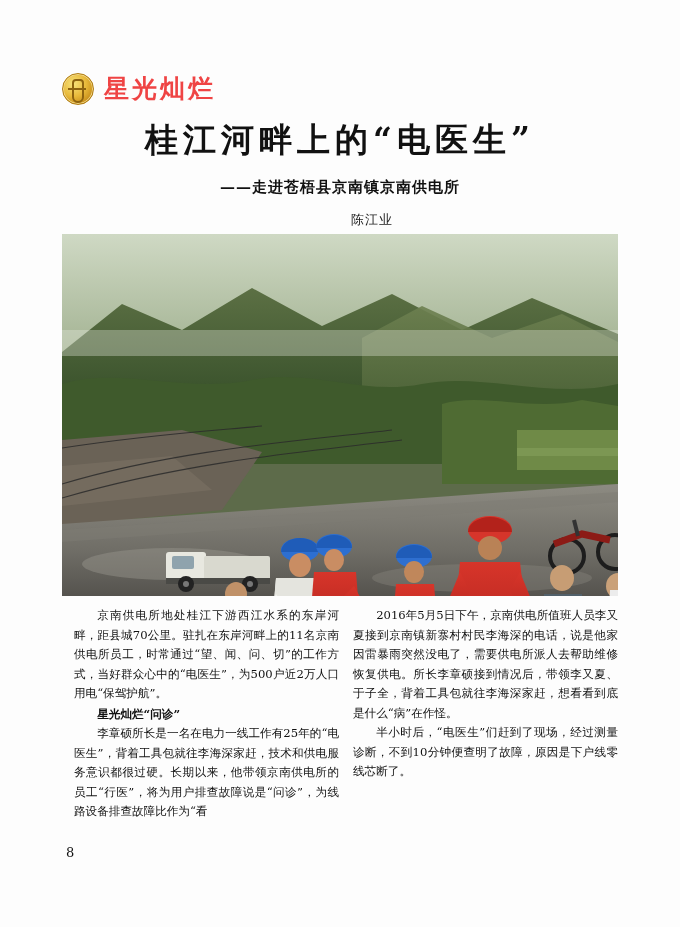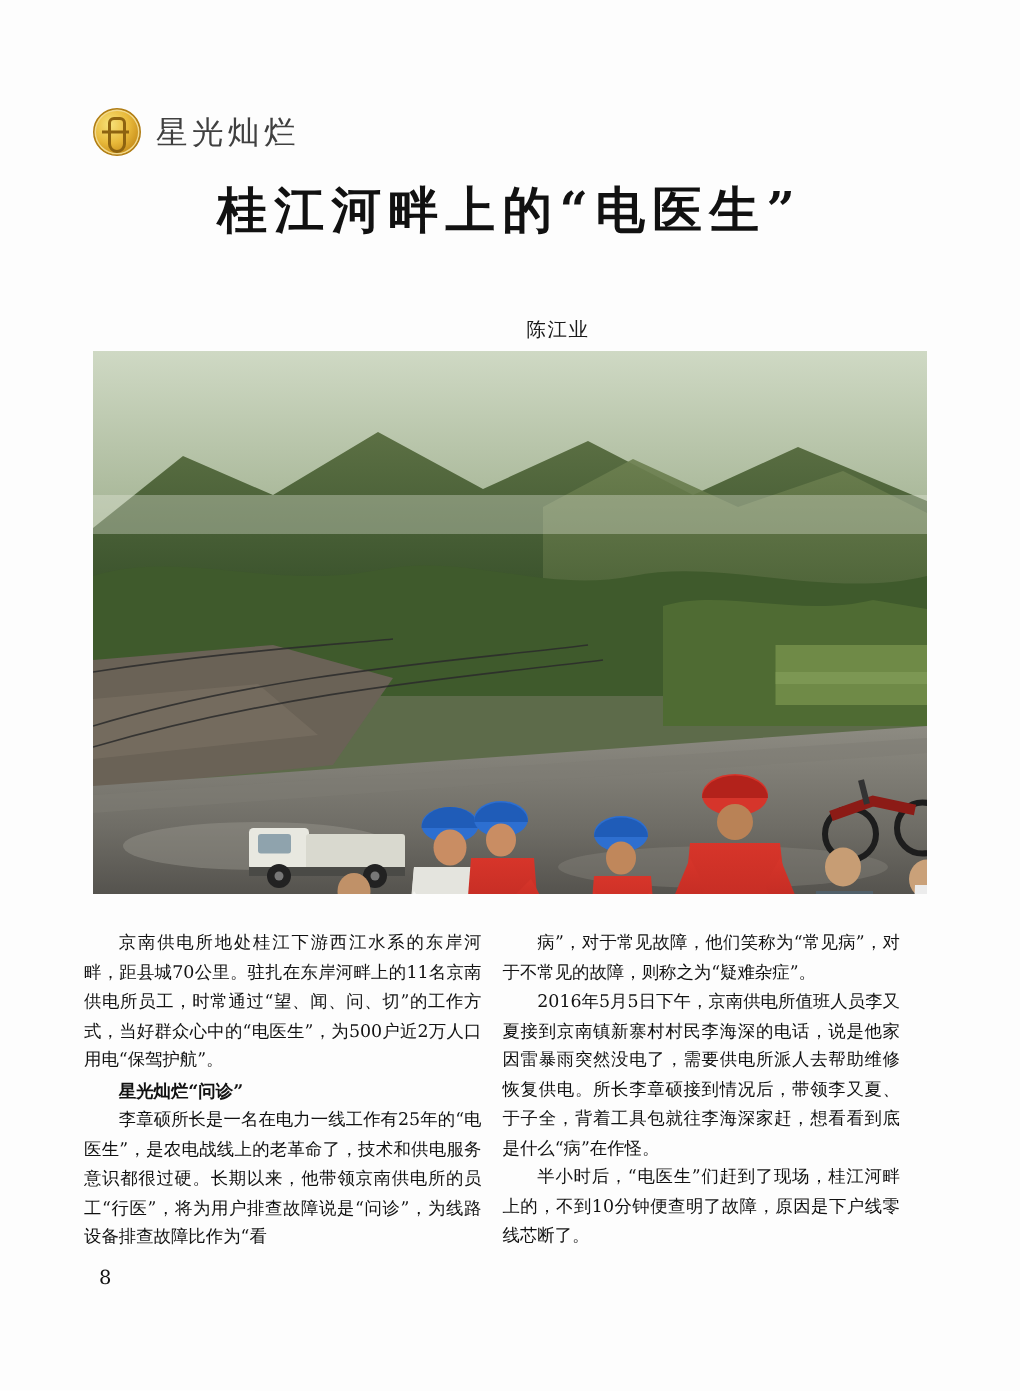--- a/index.html
+++ b/index.html
@@ -58,24 +58,24 @@
     position: absolute;
     left: 5px;
     top: 50%;
     transform: translateY(-50%);
     width: 18px;
     height: 2px;
     background: #8d6310;
   }
   .masthead-text {
     font-family: "DejaVu Serif", serif;
-    font-size: 21px;
-    font-weight: normal;
+    font-size: 25px;
+    font-weight: bold;
     letter-spacing: 3px;
-    color: #404040;
+    color: #ef4444;
   }
 
   
   .title {
     position: absolute;
     left: 0;
     top: 118px;
     width: 680px;
     text-align: center;
     font-family: "DejaVu Serif", serif;
@@ -116,26 +116,25 @@
     width: 556px;
     height: 362px;
     overflow: hidden;
     background: #5d6b4a;
   }
   .photo svg { display: block; }
 
   
   .cols {
     position: absolute;
-    left: 56px;
+    left: 74px;
     top: 606px;
     width: 556px;
     display: flex;
     gap: 14px;
-    margin-top: 13px;
   }
   .col {
     width: 265px;
     font-family: "DejaVu Serif", serif;
     font-size: 11.6px;
     line-height: 19.5px;
     text-align: justify;
     color: #111;
   }
   .col p {
@@ -161,20 +160,21 @@
 <body>
 
 <div class="page">
 
   <div class="masthead">
     <div class="coin-icon"></div>
     <div class="masthead-text">星光灿烂</div>
   </div>
 
   <div class="title">桂江河畔上的“电医生”</div>
+  <div class="subtitle">——走进苍梧县京南镇京南供电所</div>
   <div class="byline">陈江业</div>
 
   <div class="photo">
     <svg width="556" height="362" viewBox="0 0 556 362" xmlns="http://www.w3.org/2000/svg">
       <defs>
         <linearGradient id="sky" x1="0" y1="0" x2="0" y2="1">
           <stop offset="0%" stop-color="#cfd9c4"></stop>
           <stop offset="100%" stop-color="#98a986"></stop>
         </linearGradient>
         <linearGradient id="hill" x1="0" y1="0" x2="0" y2="1">
@@ -394,23 +394,22 @@
       </g>
 
       <rect x="0" y="0" width="556" height="362" fill="none" stroke="#ffffff" stroke-width="0"></rect>
     </svg>
   </div>
 
   <div class="cols">
     <div class="col">
       <p>京南供电所地处桂江下游西江水系的东岸河畔，距县城70公里。驻扎在东岸河畔上的11名京南供电所员工，时常通过“望、闻、问、切”的工作方式，当好群众心中的“电医生”，为500户近2万人口用电“保驾护航”。</p>
       <p class="sub">星光灿烂“问诊”</p>
-      <p>李章硕所长是一名在电力一线工作有25年的“电医生”，是农电战线上的老革命了，技术和供电服务意识都很过硬。长期以来，他带领京南供电所的员工“行医”，将为用户排查故障说是“问诊”，为线路设备排查故障比作为“看</p>
+      <p>李章硕所长是一名在电力一线工作有25年的“电医生”，背着工具包就往李海深家赶，技术和供电服务意识都很过硬。长期以来，他带领京南供电所的员工“行医”，将为用户排查故障说是“问诊”，为线路设备排查故障比作为“看</p>
     </div>
     <div class="col">
-      <p>病”，对于常见故障，他们笑称为“常见病”，对于不常见的故障，则称之为“疑难杂症”。</p>
       <p>2016年5月5日下午，京南供电所值班人员李又夏接到京南镇新寨村村民李海深的电话，说是他家因雷暴雨突然没电了，需要供电所派人去帮助维修恢复供电。所长李章硕接到情况后，带领李又夏、于子全，背着工具包就往李海深家赶，想看看到底是什么“病”在作怪。</p>
-      <p>半小时后，“电医生”们赶到了现场，桂江河畔上的，不到10分钟便查明了故障，原因是下户线零线芯断了。</p>
+      <p>半小时后，“电医生”们赶到了现场，经过测量诊断，不到10分钟便查明了故障，原因是下户线零线芯断了。</p>
     </div>
   </div>
 
   <div class="folio">8</div>
 </div>
 
 </body></html>

